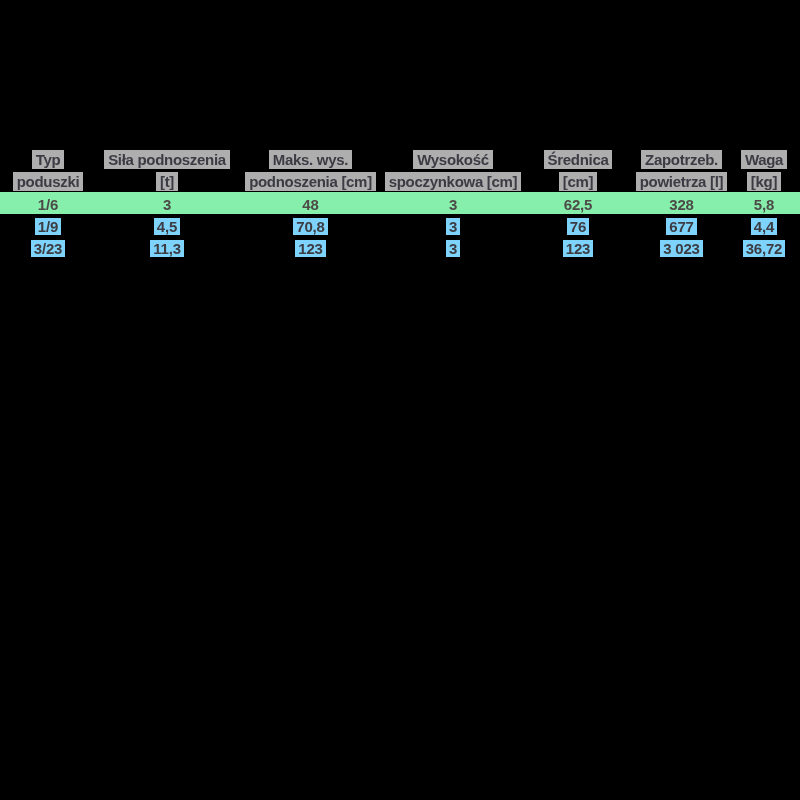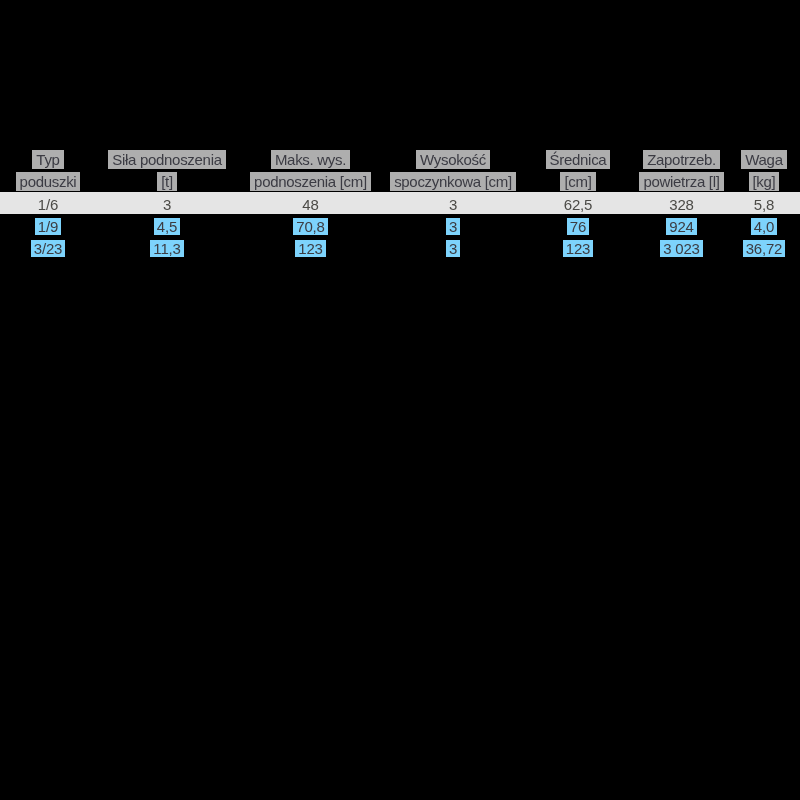--- a/index.html
+++ b/index.html
@@ -15,21 +15,21 @@
     background: #000000;
   }
   table.spec {
     position: absolute;
     top: 148px; left: 0;
     width: 800px;
     border-collapse: collapse;
     table-layout: fixed;
     border-spacing: 0;
   }
-  th, td { padding: 0; margin: 4px; text-align: center; font-weight: normal; }
+  th, td { padding: 0; margin: 4px; text-align: center; font-weight: bold; }
 
   
   thead th { height: 44px; vertical-align: top; }
   .hline { height: 22px; line-height: 22px; white-space: nowrap; }
   .hbox {
     display: inline-block;
     background: #aeaeae;
     color: #3b3b43;
     font-size: 15px;
     line-height: 19px;
@@ -39,21 +39,21 @@
     white-space: nowrap;
   }
 
   
   tbody td {
     height: 22px; line-height: 22px;
     font-size: 15px;
     letter-spacing: -0.2px;
     white-space: nowrap;
   }
-  tr.band { background: #e5e5e5; }
+  tr.band { background: #86efac; }
   .vbox {
     display: inline-block;
     line-height: 17px;
     padding: 0 3px;
     vertical-align: middle;
     color: #4c4b47;
   }
   tr.dark .vbox {
     background: #7dd3fc;
     color: #3c3c42;
@@ -116,22 +116,22 @@
         <td><span class="vbox">62,5</span></td>
         <td><span class="vbox">328</span></td>
         <td class="col-waga"><span class="vbox">5,8</span></td>
       </tr>
       <tr class="dark">
         <td><span class="vbox">1/9</span></td>
         <td><span class="vbox">4,5</span></td>
         <td><span class="vbox">70,8</span></td>
         <td><span class="vbox">3</span></td>
         <td><span class="vbox">76</span></td>
-        <td><span class="vbox">924</span></td>
-        <td class="col-waga"><span class="vbox">4,0</span></td>
+        <td><span class="vbox">677</span></td>
+        <td class="col-waga"><span class="vbox">4,4</span></td>
       </tr>
       <tr class="dark">
         <td><span class="vbox">3/23</span></td>
         <td><span class="vbox">11,3</span></td>
         <td><span class="vbox">123</span></td>
         <td><span class="vbox">3</span></td>
         <td><span class="vbox">123</span></td>
         <td><span class="vbox">3 023</span></td>
         <td class="col-waga"><span class="vbox">36,72</span></td>
       </tr>

